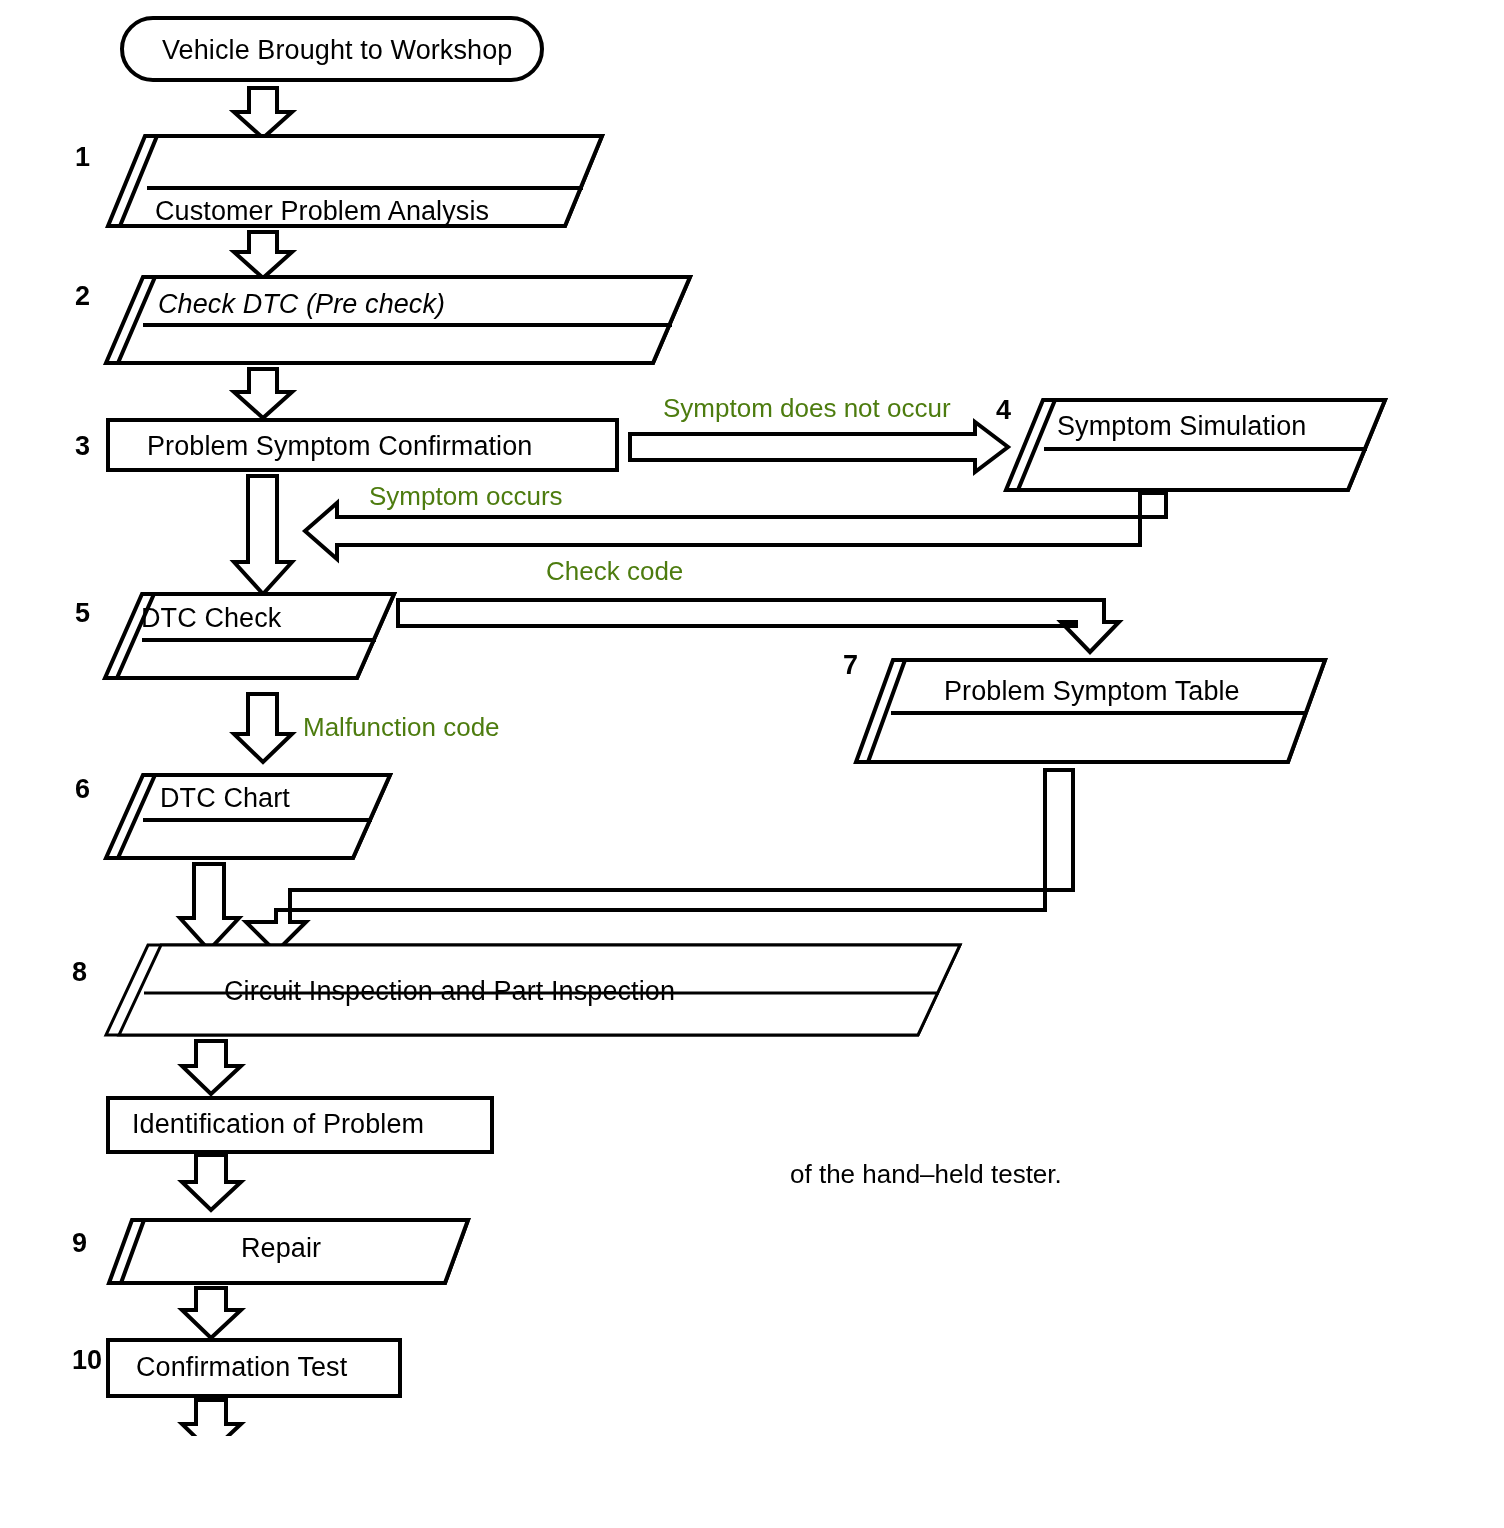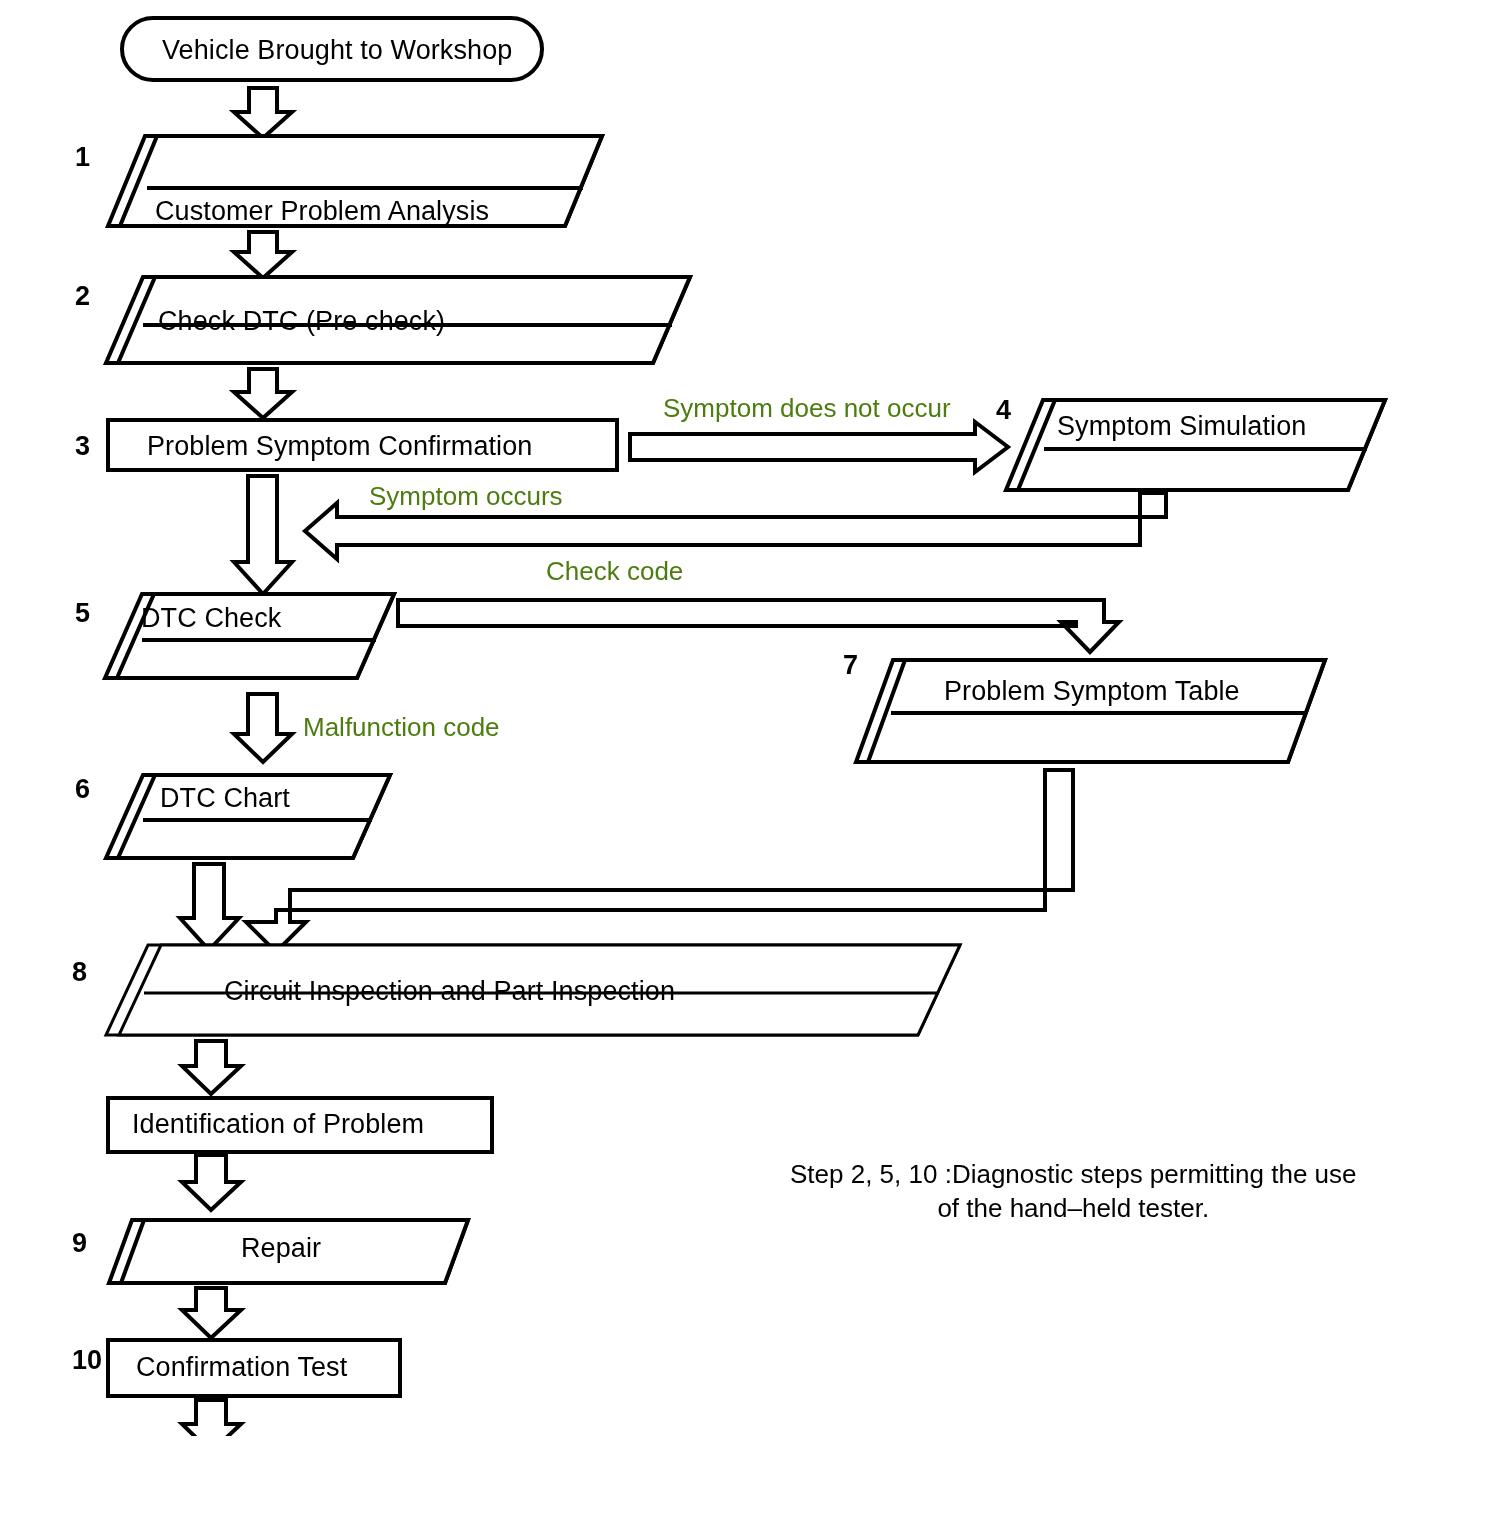--- a/index.html
+++ b/index.html
@@ -216,21 +216,21 @@
   <div class="step-num" style="left:996px; top:395px;">4</div>
   <div class="step-num" style="left:75px; top:598px;">5</div>
   <div class="step-num" style="left:75px; top:774px;">6</div>
   <div class="step-num" style="left:843px; top:650px;">7</div>
   <div class="step-num" style="left:72px; top:957px;">8</div>
   <div class="step-num" style="left:72px; top:1228px;">9</div>
   <div class="step-num" style="left:72px; top:1345px;text-align:center;">10</div>
 
   <div class="node-label" style="left:155px; top:148px;margin-top:48px;">Customer Problem Analysis</div>
 
-  <div class="node-label" style="left:158px; top:306px;">Check DTC (Pre check)</div>
+  <div class="node-label" style="left:158px; top:289px;font-style:italic;">Check DTC (Pre check)</div>
 
   <div class="node-label" style="left:147px; top:431px;">Problem Symptom Confirmation</div>
 
   <div class="node-label" style="left:1057px; top:411px;">Symptom Simulation</div>
 
   <div class="node-label" style="left:141px; top:603px;">DTC Check</div>
 
   <div class="node-label" style="left:160px; top:783px;">DTC Chart</div>
 
   <div class="node-label" style="left:944px; top:676px;">Problem Symptom Table</div>
@@ -247,17 +247,16 @@
 
   <div class="edge-label" style="left:663px; top:393px;">Symptom does not occur</div>
 
   <div class="edge-label" style="left:369px; top:481px;">Symptom occurs</div>
 
   <div class="edge-label" style="left:546px; top:556px;">Check code</div>
 
   <div class="edge-label" style="left:303px; top:712px;">Malfunction code</div>
 
   <div class="footnote" style="left:790px; top:1157px;">
-    <div>Step 2, 5, 10 :Diagnostic steps permitting the use</div>
     <div>of the hand–held tester.</div>
   </div>
 
 </div>
 
 </body></html>

